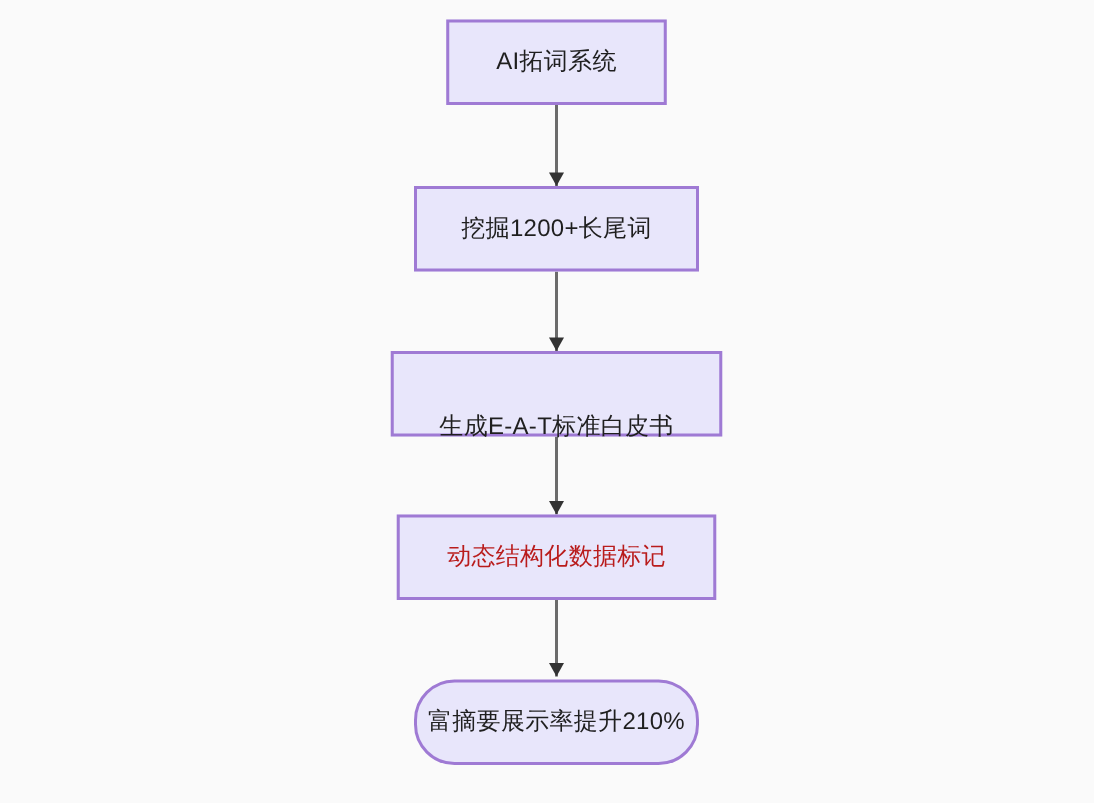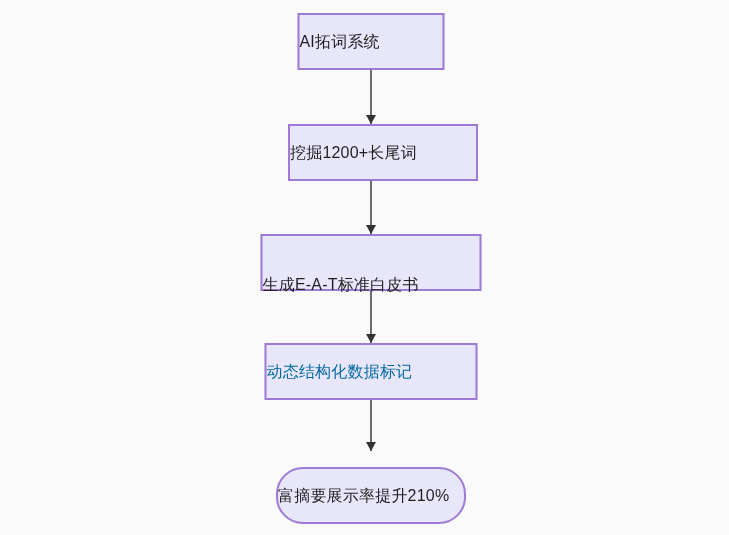--- a/index.html
+++ b/index.html
@@ -21,21 +21,21 @@
   }
 
   .node {
     position: absolute;
     box-sizing: border-box;
     height: 57px;
     background: #e8e6fb;
     border: 2px solid #0c4a6e;
     display: flex;
     align-items: center;
-    justify-content: flex-start;
+    justify-content: center;
     transform: translateX(-50%);
   }
 
   .node-label {
     font-size: 16px;
     line-height: 1;
     color: #1f1f1f;
     letter-spacing: 0.2px;
     white-space: nowrap;
   }
@@ -83,25 +83,25 @@
       <div class="edge-line" style="height: 52px; background: rgb(107, 107, 107);"></div>
       <div class="edge-arrow" style="border-top-color: rgb(51, 51, 51);"></div>
     </div>
     <div class="edge" style="left: 371px; top: 400px; height: 51px;">
       <div class="edge-line" style="height: 51px; background: rgb(107, 107, 107);"></div>
       <div class="edge-arrow" style="border-top-color: rgb(51, 51, 51);"></div>
     </div>
     <div class="node" style="left: 371px; top: 13px; width: 147px; height: 57px; background: rgb(232, 230, 251); border-color: rgb(159, 122, 212);">
       <span class="node-label" style="color: rgb(31, 31, 31);">AI拓词系统</span>
     </div>
-    <div class="node" style="left: 371px; top: 124px; width: 190px; height: 57px; background: rgb(232, 230, 251); border-color: rgb(159, 122, 212); margin-left: 12px;">
+    <div class="node" style="left: 371px; top: 124px; width: 190px; height: 57px; background: rgb(232, 230, 251); border-color: rgb(159, 122, 212);">
       <span class="node-label" style="color: rgb(31, 31, 31);">挖掘1200+长尾词</span>
     </div>
     <div class="node" style="left: 371px; top: 234px; width: 221px; height: 57px; background: rgb(232, 230, 251); border-color: rgb(159, 122, 212);">
       <span class="node-label" style="color: rgb(31, 31, 31); margin-top: 44px;">生成E-A-T标准白皮书</span>
     </div>
     <div class="node" style="left: 371px; top: 343px; width: 213px; height: 57px; background: rgb(232, 230, 251); border-color: rgb(159, 122, 212);">
-      <span class="node-label" style="color: #0369a1;">动态结构化数据标记</span>
+      <span class="node-label" style="color: #b91c1c;">动态结构化数据标记</span>
     </div>
-    <div class="node" style="left: 371px; top: 467px; width: 190px; height: 57px; background: rgb(232, 230, 251); border-color: rgb(159, 122, 212); border-radius: 27px;">
+    <div class="node" style="left: 371px; top: 453px; width: 190px; height: 57px; background: rgb(232, 230, 251); border-color: rgb(159, 122, 212); border-radius: 27px;">
       <span class="node-label" style="color: rgb(31, 31, 31);">富摘要展示率提升210%</span>
     </div>
   </div>
 
 </body></html>

